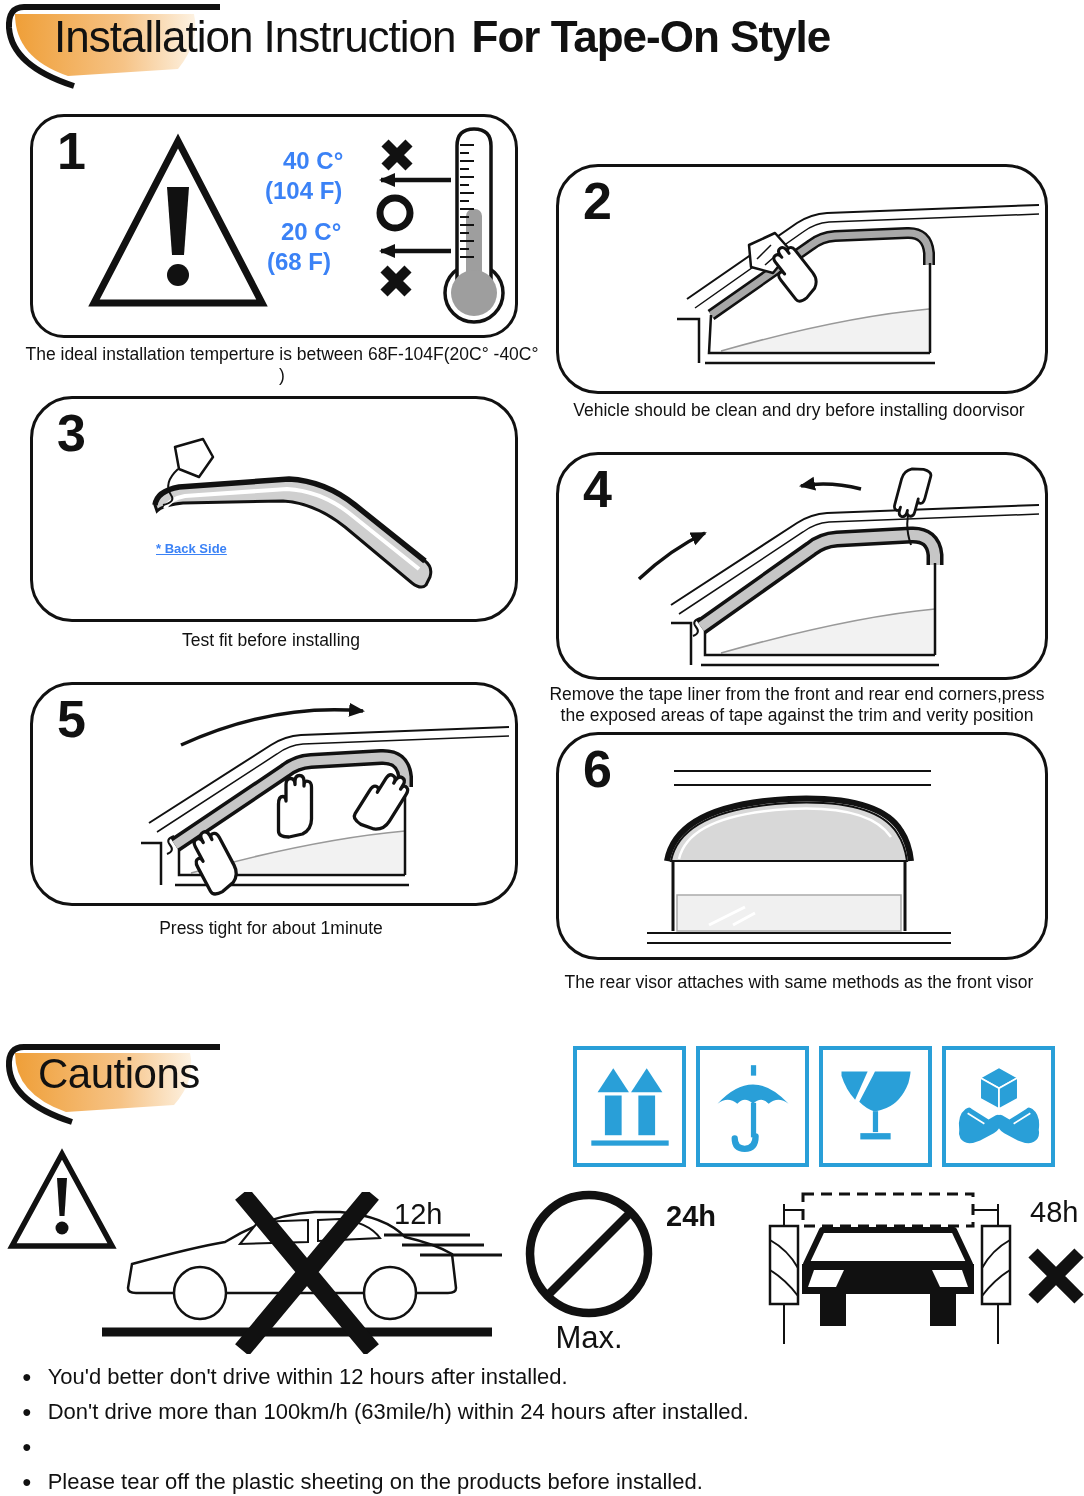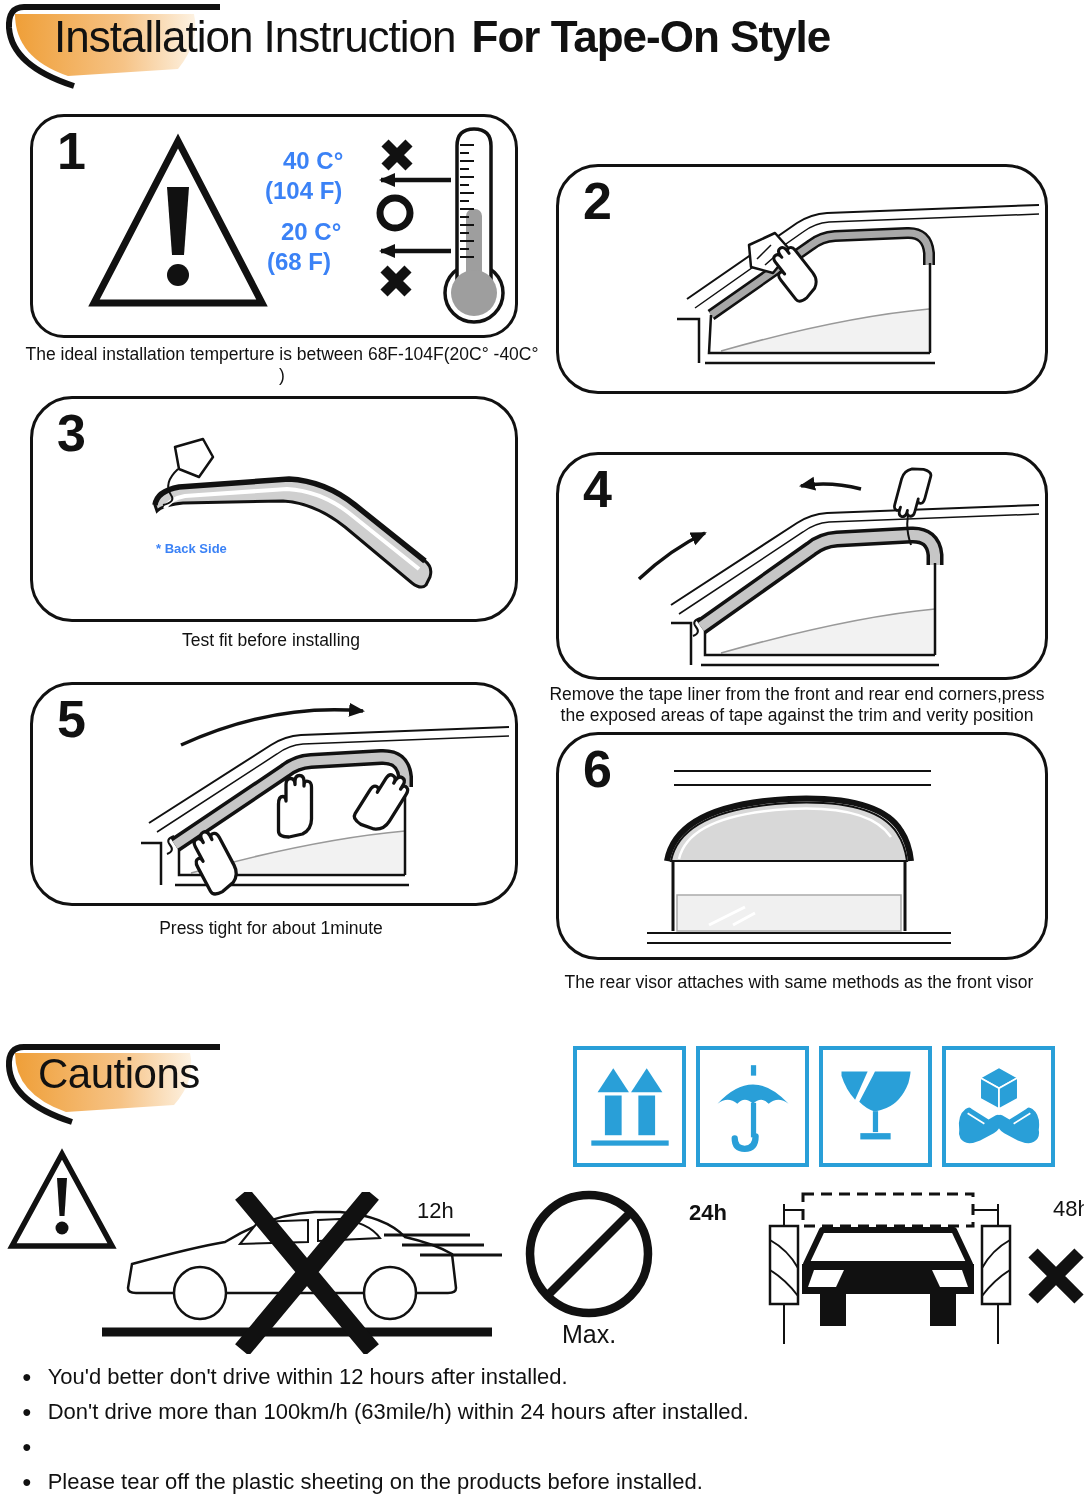--- a/index.html
+++ b/index.html
@@ -6,21 +6,21 @@
   #sheet{position:relative;width:1084px;height:1496px;background:#fff;overflow:hidden;
          font-family:"Liberation Sans","DejaVu Sans",sans-serif;color:#111;padding-left:46px;}
   .abs{position:absolute;}
   .panel{position:absolute;border:3.5px solid #111;border-radius:42px;background:#fff;}
   .step-num{position:absolute;left:24px;top:8px;font-size:52px;font-weight:bold;line-height:1;color:#111;}
   .caption{position:absolute;text-align:center;font-size:17.5px;line-height:1.22;color:#111;}
   .ov-label{position:absolute;font-weight:bold;font-size:24px;color:#3b82f6;white-space:nowrap;}
   .title-wrap{position:absolute;left:54px;top:12px;font-size:44px;letter-spacing:-1px;white-space:nowrap;}
   .title-bold{font-weight:bold;margin-left:16px;}
   .cautions-title{position:absolute;left:38px;top:1050px;font-size:42px;letter-spacing:-0.5px;}
-  .hour-label{position:absolute;font-size:22px;color:#111;white-space:nowrap;margin-left:23px;}
+  .hour-label{position:absolute;font-size:29px;color:#111;white-space:nowrap;}
   .icon-box{width:113px;height:121px;border:4px solid #299FD8;background:#fff;box-sizing:border-box;
             display:flex;align-items:center;justify-content:center;}
   #ship-row{position:absolute;left:573px;top:1046px;display:flex;gap:10px;}
   #bullets{position:absolute;left:22px;top:1364px;width:1050px;}
   .bullet-row{display:flex;align-items:center;height:26px;margin-bottom:9px;}
   .bullet-dot{font-size:16px;margin-right:16px;line-height:1;}
   .bullet-text{font-size:22px;white-space:nowrap;}
   svg{display:block;}
 </style>
 </head>
@@ -96,33 +96,34 @@
       <path d="M152,148 L252,78 Q262,70 276,69 L348,66 Q368,65 370,86 L370,98" fill="none" stroke="#a8a8a8" stroke-width="7"></path>
 
       <path d="M152,148 L150,186 L371,186 M371,96 L371,186 M146,196 L376,196" fill="none" stroke="#111" stroke-width="2.5"></path>
       <path d="M118,152 L140,152 L140,196" fill="none" stroke="#111" stroke-width="2.5"></path>
 
       <polygon points="190,78 216,66 232,84 214,106 192,100" fill="#fff" stroke="#111" stroke-width="2.5" stroke-linejoin="round"></polygon>
       <path d="M198,92 L212,78 M206,98 L222,84" stroke="#111" stroke-width="1.5"></path>
       <use href="#hand" transform="translate(232,102) rotate(-38) scale(1.35)"></use>
     </svg>
   </div>
+  <div class="caption" style="left:556px;top:400px;width:486px;">Vehicle should be clean and dry before installing doorvisor</div>
 
   <div class="panel" style="left:30px;top:396px;width:482px;height:220px;">
     <div class="step-num">3</div>
     <svg class="abs" style="left:0;top:0" width="478" height="216" viewBox="0 0 478 216">
 
       <path d="M122,106 Q124,92 146,88 L256,80 Q292,82 322,106 L392,162 Q400,168 397,178 L393,186 Q388,191 379,184 L312,128 Q282,104 250,102 L150,104 Q130,106 124,112 Z" fill="#cfcfcf" stroke="#111" stroke-width="3"></path>
       <path d="M122,106 Q124,92 146,88 L256,80 Q292,82 322,106 L392,162" fill="none" stroke="#111" stroke-width="5.5"></path>
       <path d="M132,110 Q136,100 152,97 L254,90 Q288,92 316,114 L386,170" fill="none" stroke="#fff" stroke-width="4"></path>
 
       <polygon points="142,48 170,40 180,58 166,78 146,70" fill="#fff" stroke="#111" stroke-width="2.5" stroke-linejoin="round"></polygon>
       <path d="M145,70 Q130,84 138,96 Q143,103 130,106" fill="none" stroke="#111" stroke-width="2"></path>
     </svg>
-    <div class="ov-label" style="left:123px;top:142px;font-size:13px;">* Back Side</div>
+    <div class="ov-label" style="left:123px;top:142px;font-size:13px;text-decoration:underline;">* Back Side</div>
   </div>
   <div class="caption" style="left:30px;top:630px;width:482px;">Test fit before installing</div>
 
   <div class="panel" style="left:556px;top:452px;width:486px;height:222px;">
     <div class="step-num">4</div>
     <svg class="abs" style="left:0;top:0" width="482" height="218" viewBox="0 0 482 218">
       <path d="M112,150 L238,68 Q252,59 268,58 L480,50" fill="none" stroke="#111" stroke-width="2"></path>
       <path d="M120,159 L244,77 Q256,68 270,67 L480,59" fill="none" stroke="#111" stroke-width="1.5"></path>
       <path d="M162,198 Q290,162 376,154 L376,198 Z" fill="#f2f2f2"></path>
       <path d="M162,198 Q290,162 376,154" fill="none" stroke="#999" stroke-width="1.5"></path>
@@ -254,21 +255,21 @@
   </svg>
   <div class="hour-label" style="left:394px;top:1198px;">12h</div>
   <svg class="abs" style="left:372px;top:1232px" width="135" height="28" viewBox="0 0 135 28">
     <path d="M12,3 L98,3 M30,13 L112,13 M48,23 L130,23" stroke="#111" stroke-width="3"></path>
   </svg>
 
   <svg class="abs" style="left:523px;top:1186px" width="140" height="142" viewBox="0 0 140 142">
     <circle cx="66" cy="68" r="59" fill="none" stroke="#111" stroke-width="8.5"></circle>
     <line x1="24" y1="110" x2="110" y2="24" stroke="#111" stroke-width="8.5"></line>
   </svg>
-  <div class="abs" style="left:523px;top:1320px;width:132px;text-align:center;font-size:25px;">Max.</div>
+  <div class="abs" style="left:523px;top:1320px;width:132px;text-align:center;font-size:31px;">Max.</div>
   <div class="hour-label" style="left:666px;top:1200px;font-weight:bold;">24h</div>
 
   <svg class="abs" style="left:758px;top:1186px" width="266" height="168" viewBox="0 0 266 168">
     <rect x="45" y="8" width="170" height="32" fill="none" stroke="#111" stroke-width="3" stroke-dasharray="11,7"></rect>
     <path d="M45,24 L26,24 M215,24 L240,24" stroke="#111" stroke-width="2"></path>
     <line x1="26" y1="18" x2="26" y2="158" stroke="#111" stroke-width="2"></line>
     <line x1="240" y1="18" x2="240" y2="158" stroke="#111" stroke-width="2"></line>
     <rect x="12" y="40" width="28" height="78" fill="#fff" stroke="#111" stroke-width="2.5"></rect>
     <path d="M12,54 Q30,64 40,82 M12,84 Q28,94 40,110" fill="none" stroke="#111" stroke-width="2"></path>
     <rect x="224" y="40" width="28" height="78" fill="#fff" stroke="#111" stroke-width="2.5"></rect>

